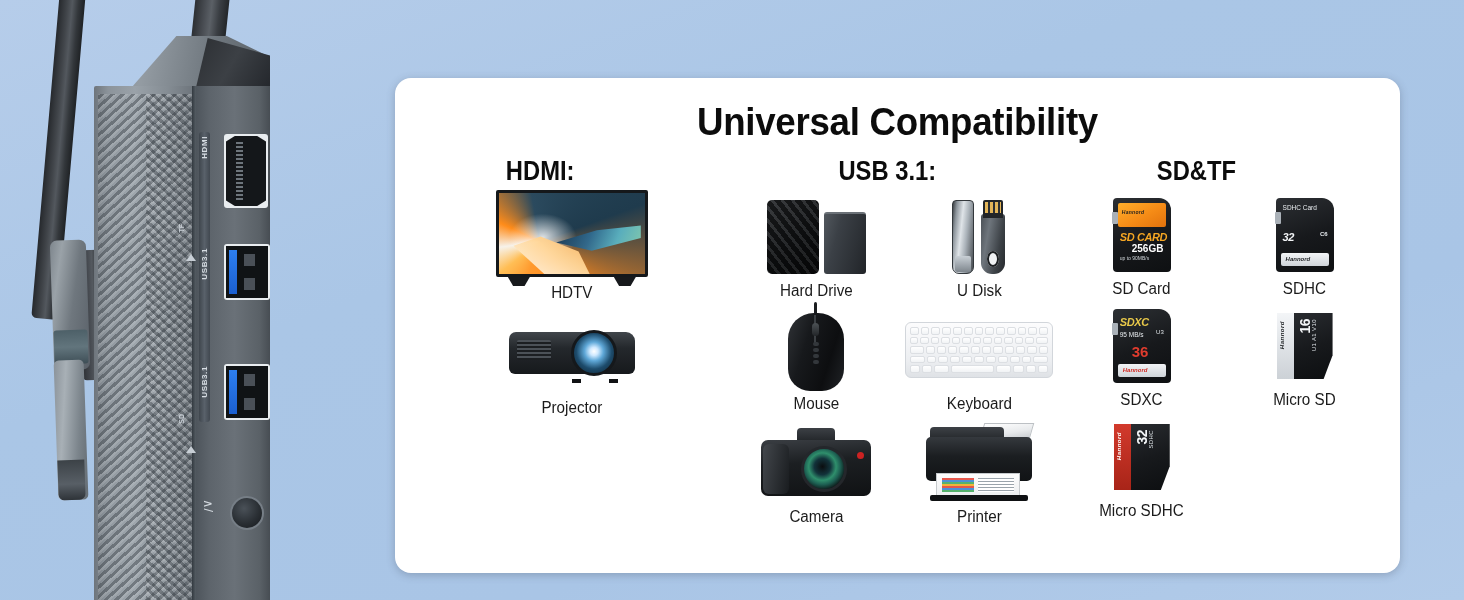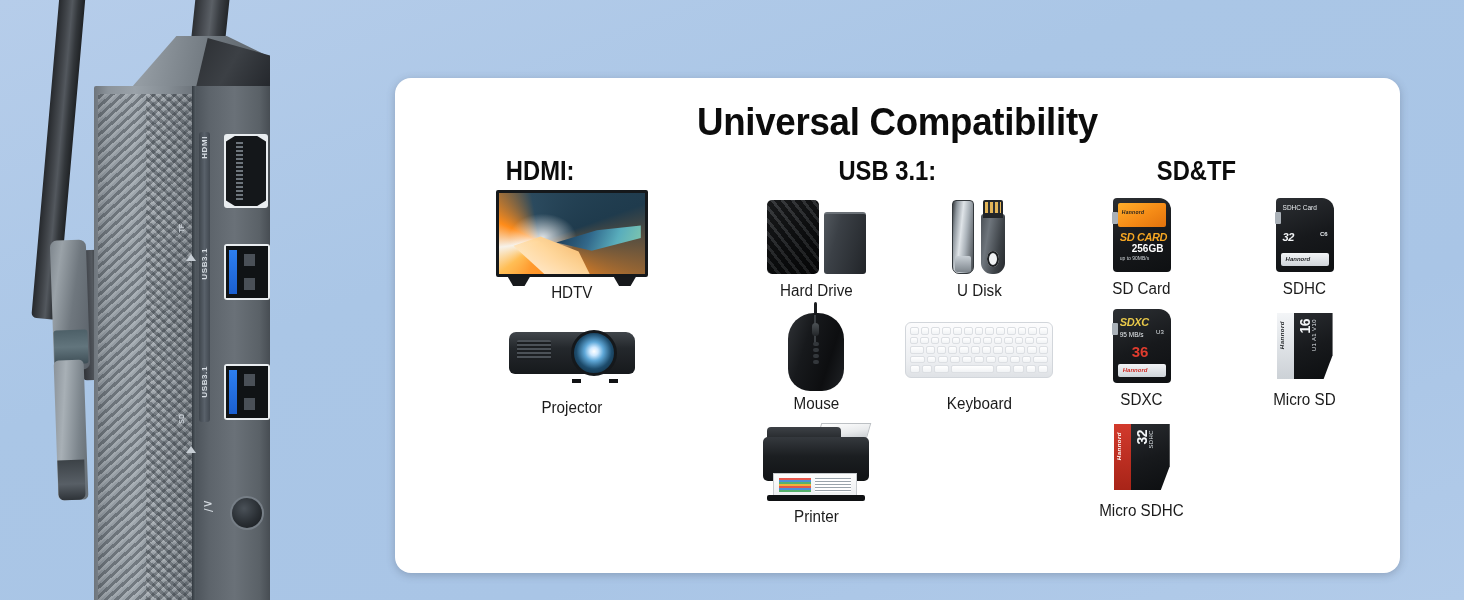--- a/index.html
+++ b/index.html
@@ -669,20 +669,32 @@
                   <span class="w15"></span>
                   <span></span>
                   <span></span>
                   <span></span>
                 </div>
             </div>
           </div>
           <div class="cell-label">Keyboard</div>
         </div>
 
+        <div class="cell">
+          <div class="art">
+            <div class="cam">
+              <div class="cam-hump"></div>
+              <div class="cam-body"></div>
+              <div class="cam-grip"></div>
+              <div class="cam-lens"></div>
+              <div class="cam-dot"></div>
+            </div>
+          </div>
+          <div class="cell-label">Camera</div>
+        </div>
 
         <div class="cell">
           <div class="art">
             <div class="prn">
               <div class="prn-paper-in"></div>
               <div class="prn-top"></div>
               <div class="prn-body"></div>
               <div class="prn-tray"></div>
               <div class="prn-base"></div>
             </div>

